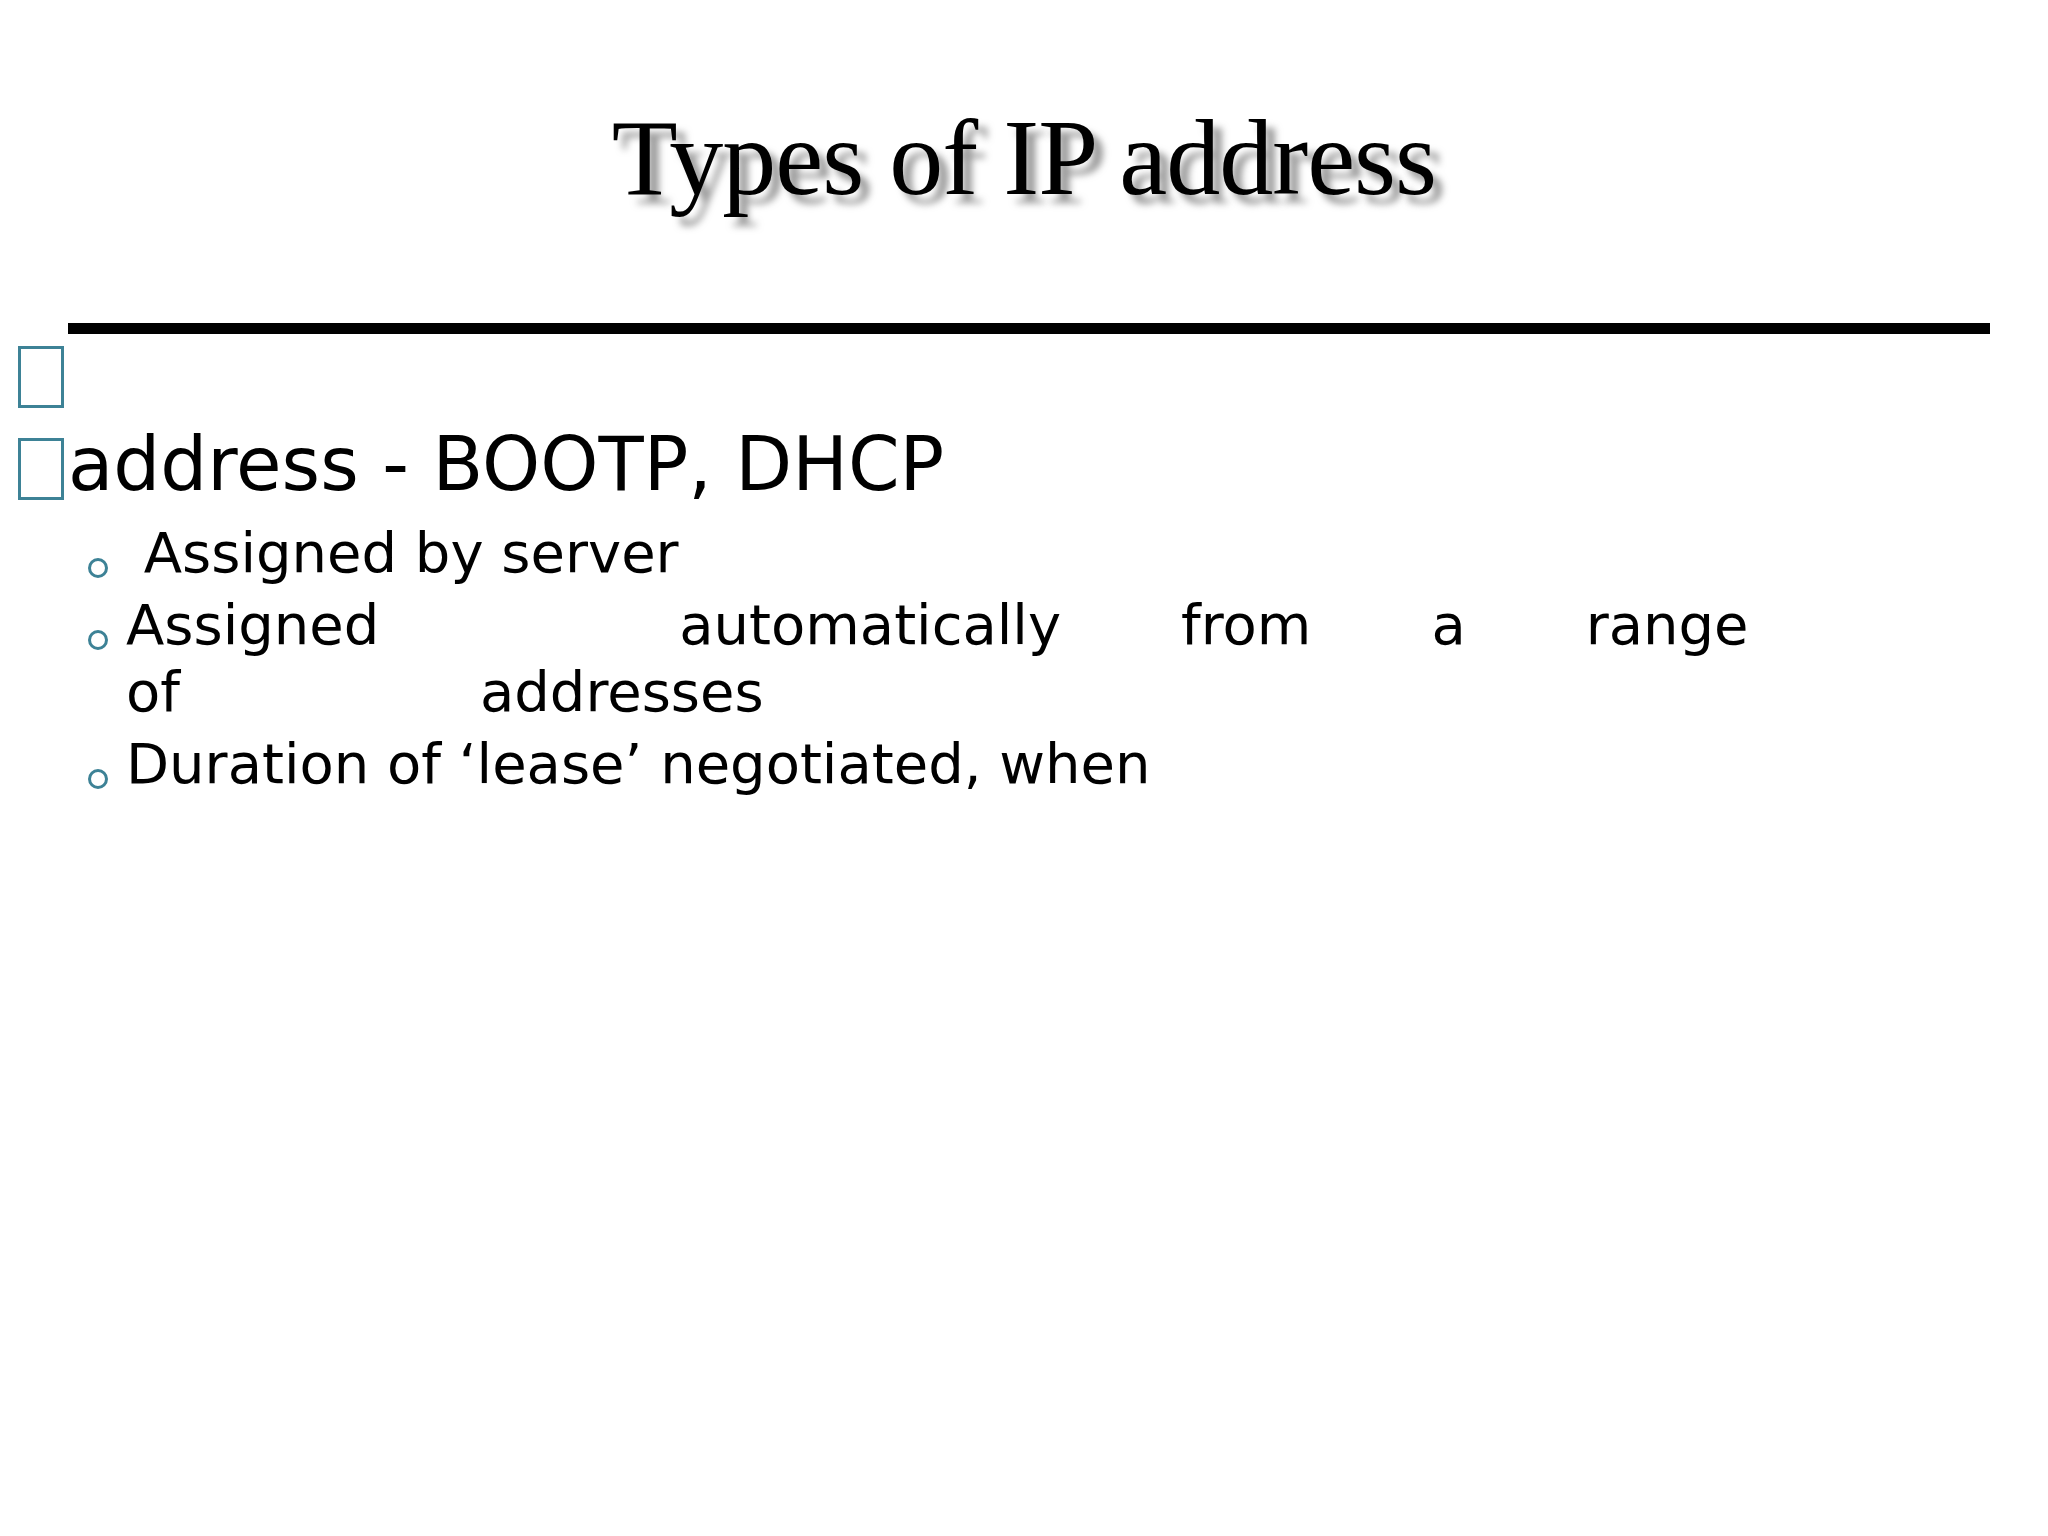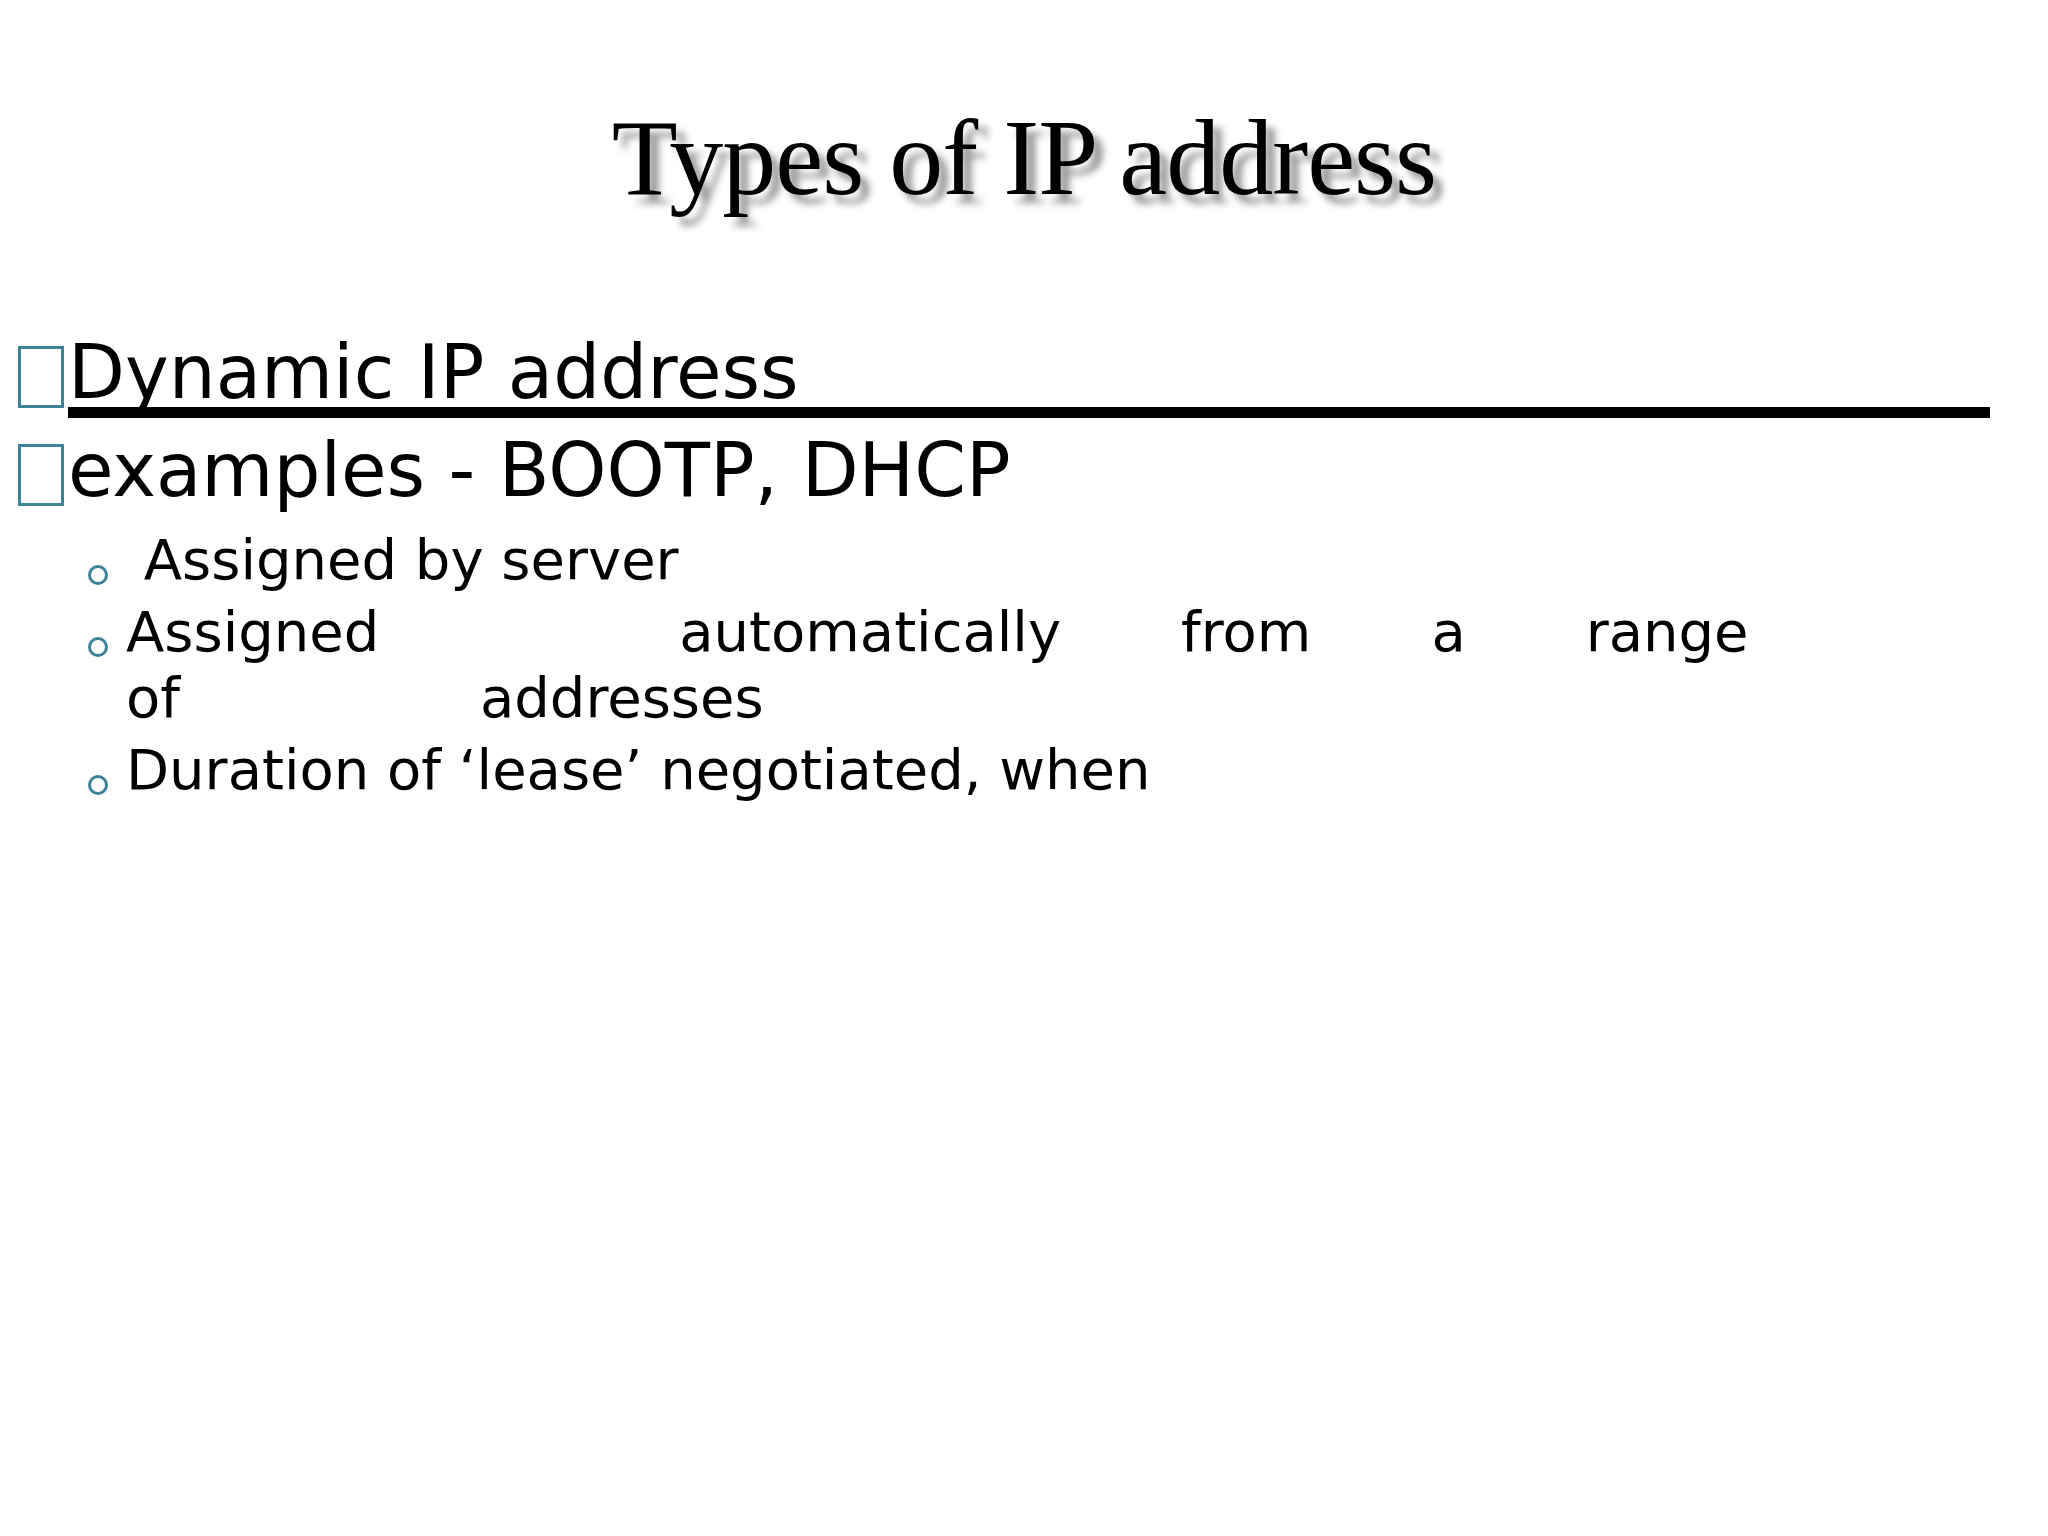--- a/index.html
+++ b/index.html
@@ -121,26 +121,26 @@
 <body>
 
 <div class="slide">
 
   <div class="slide-title">Types of IP address</div>
 
   <div class="body-area">
 
     <div class="lvl1">
       <span class="marker"></span>
-      <span class="txt underlined"><span>Dynamic IP address</span><span class="underline-bar"></span></span>
+      <span class="txt underlined"><span class="underline-bar"></span></span>
     </div>
 
     <div class="lvl1">
       <span class="marker"></span>
-      <span class="txt">examples - BOOTP,  DHCP</span>
+      <span class="txt">address - BOOTP,  DHCP</span>
     </div>
 
     <div class="lvl2">
       <span class="marker-circle"></span>
       <span class="txt">
         <span class="line"> Assigned by server</span>
       </span>
     </div>
 
     <div class="lvl2">

